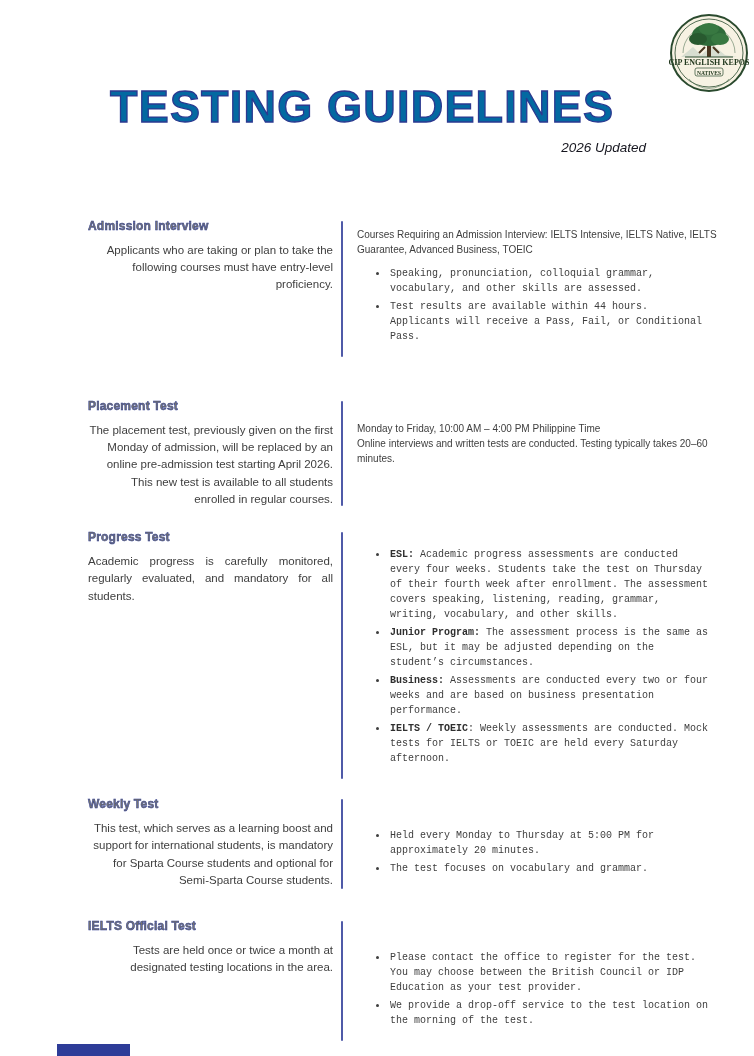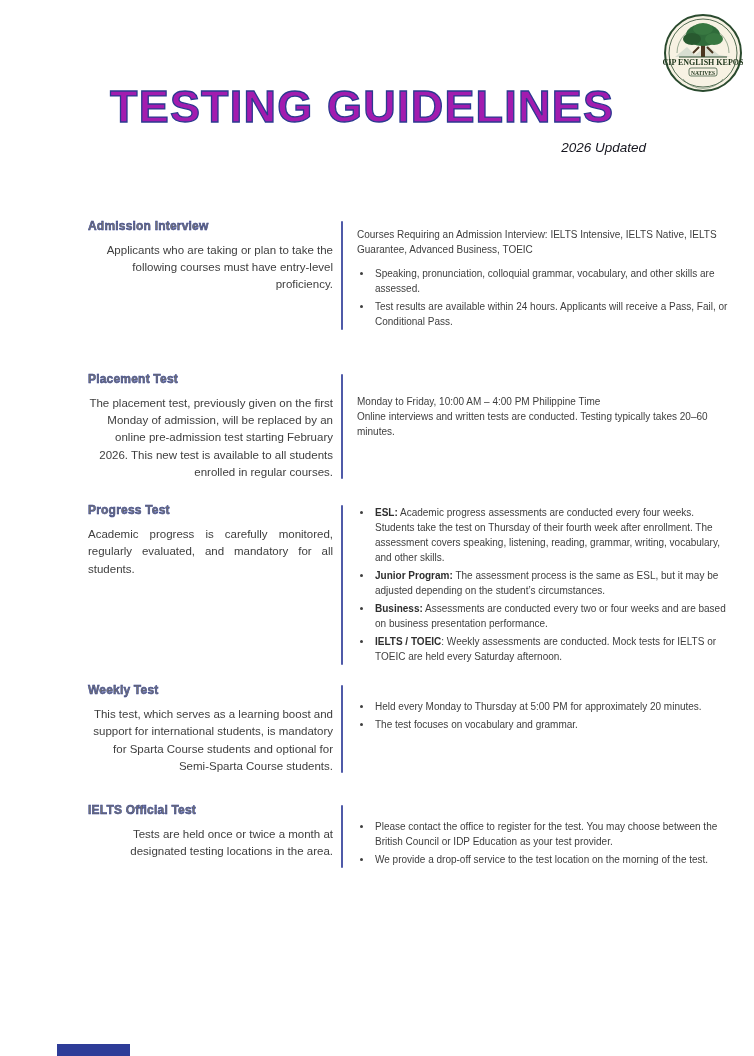--- a/index.html
+++ b/index.html
@@ -3,47 +3,47 @@
 <meta charset="utf-8">
 <style>
   html,body { margin:0; padding:0; background:#e8e8e8; }
   .page {
     width:754px; height:1056px; position:relative; background:#ffffff;
     overflow:hidden; font-family:"Liberation Sans", sans-serif; color:#3e3e3e;
     margin:0 auto;
   }
 
   
-  .logo-wrap { position:absolute; top:13px; right:11px; width:80px; height:80px; }
+  .logo-wrap { position:absolute; top:13px; right:5px; width:80px; height:80px; }
 
   
   .header { padding:84px 108px 0 110px; }
   .title {
-    margin:0; font-size:45px; line-height:1.04; font-weight:800; color:#a21caf;
+    margin:0; font-size:45px; line-height:1.04; font-weight:800; color:#0369a1;
     letter-spacing:1.2px; -webkit-text-stroke:1.3px #2b3990; white-space:nowrap;
   }
   .subtitle {
     text-align:right; font-style:italic; font-weight:400; font-size:13.5px;
     color:#16161f; margin-top:9px;
   }
 
   
   .sections { padding:0 26px 0 88px; }
   .section { display:flex; align-items:stretch; }
   .sec-left { width:245px; flex:0 0 245px; }
   .sec-left h2 {
     margin:0 0 9px; font-size:12px; font-weight:800; color:#737373;
     -webkit-text-stroke:0.5px #2b3990; letter-spacing:0.2px;
   }
   .sec-left p { margin:0; font-size:11.5px; line-height:1.5; color:#3e3e3e;text-align:right; }
   .sec-left p.just { text-align:justify; }
   .sec-divider { width:2px; background:#4f5aa8; margin:2px 14px 2px 8px; border-radius:1px; flex:0 0 2px; }
   .sec-right { flex:1; font-size:10px; line-height:1.5; color:#3e3e3e; }
   .sec-right .intro div { margin:0; }
-  ul.bullets { list-style:disc; margin:0; padding-left:16px; }
+  ul.bullets { list-style:disc; margin:15px; padding-left:16px;font-family:Liberation Mono, monospace; }
   ul.bullets li { margin:0 0 3px; padding-left:2px; }
   ul.bullets li strong { color:#2f2f2f; }
   .intro.has-lines + ul.bullets { margin-top:9px; }
 
   .mt-s1 { margin-top:64px; }
   .mt-s2 { margin-top:40px; }
   .mt-s3 { margin-top:22px; }
   .mt-s4 { margin-top:16px; }
   .mt-s5 { margin-top:28px; }
   .pt8  { padding-top:8px; }
@@ -95,29 +95,29 @@
         <h2>Admission Interview</h2>
         <p>Applicants who are taking or plan to take the following courses must have entry-level proficiency.</p>
       </div>
       <div class="sec-divider"></div>
       <div class="sec-right pt8">
         <div class="intro has-lines">
             <div>Courses Requiring an Admission Interview: IELTS Intensive, IELTS Native, IELTS Guarantee, Advanced Business, TOEIC</div>
           </div>
         <ul class="bullets">
             <li>Speaking, pronunciation, colloquial grammar, vocabulary, and other skills are assessed.</li>
-            <li>Test results are available within 24 hours. Applicants will receive a Pass, Fail, or Conditional Pass.</li>
+            <li>Test results are available within 44 hours. Applicants will receive a Pass, Fail, or Conditional Pass.</li>
           </ul>
       </div>
     </div>
 
     <div class="section mt-s2">
       <div class="sec-left">
         <h2>Placement Test</h2>
-        <p>The placement test, previously given on the first Monday of admission, will be replaced by an online pre-admission test starting February 2026. This new test is available to all students enrolled in regular courses.</p>
+        <p>The placement test, previously given on the first Monday of admission, will be replaced by an online pre-admission test starting April 2026. This new test is available to all students enrolled in regular courses.</p>
       </div>
       <div class="sec-divider"></div>
       <div class="sec-right pt22">
         <div class="intro has-lines">
             <div>Monday to Friday, 10:00 AM – 4:00 PM Philippine Time</div>
             <div>Online interviews and written tests are conducted. Testing typically takes 20–60 minutes.</div>
           </div>
         <ul class="bullets"></ul>
       </div>
     </div>

